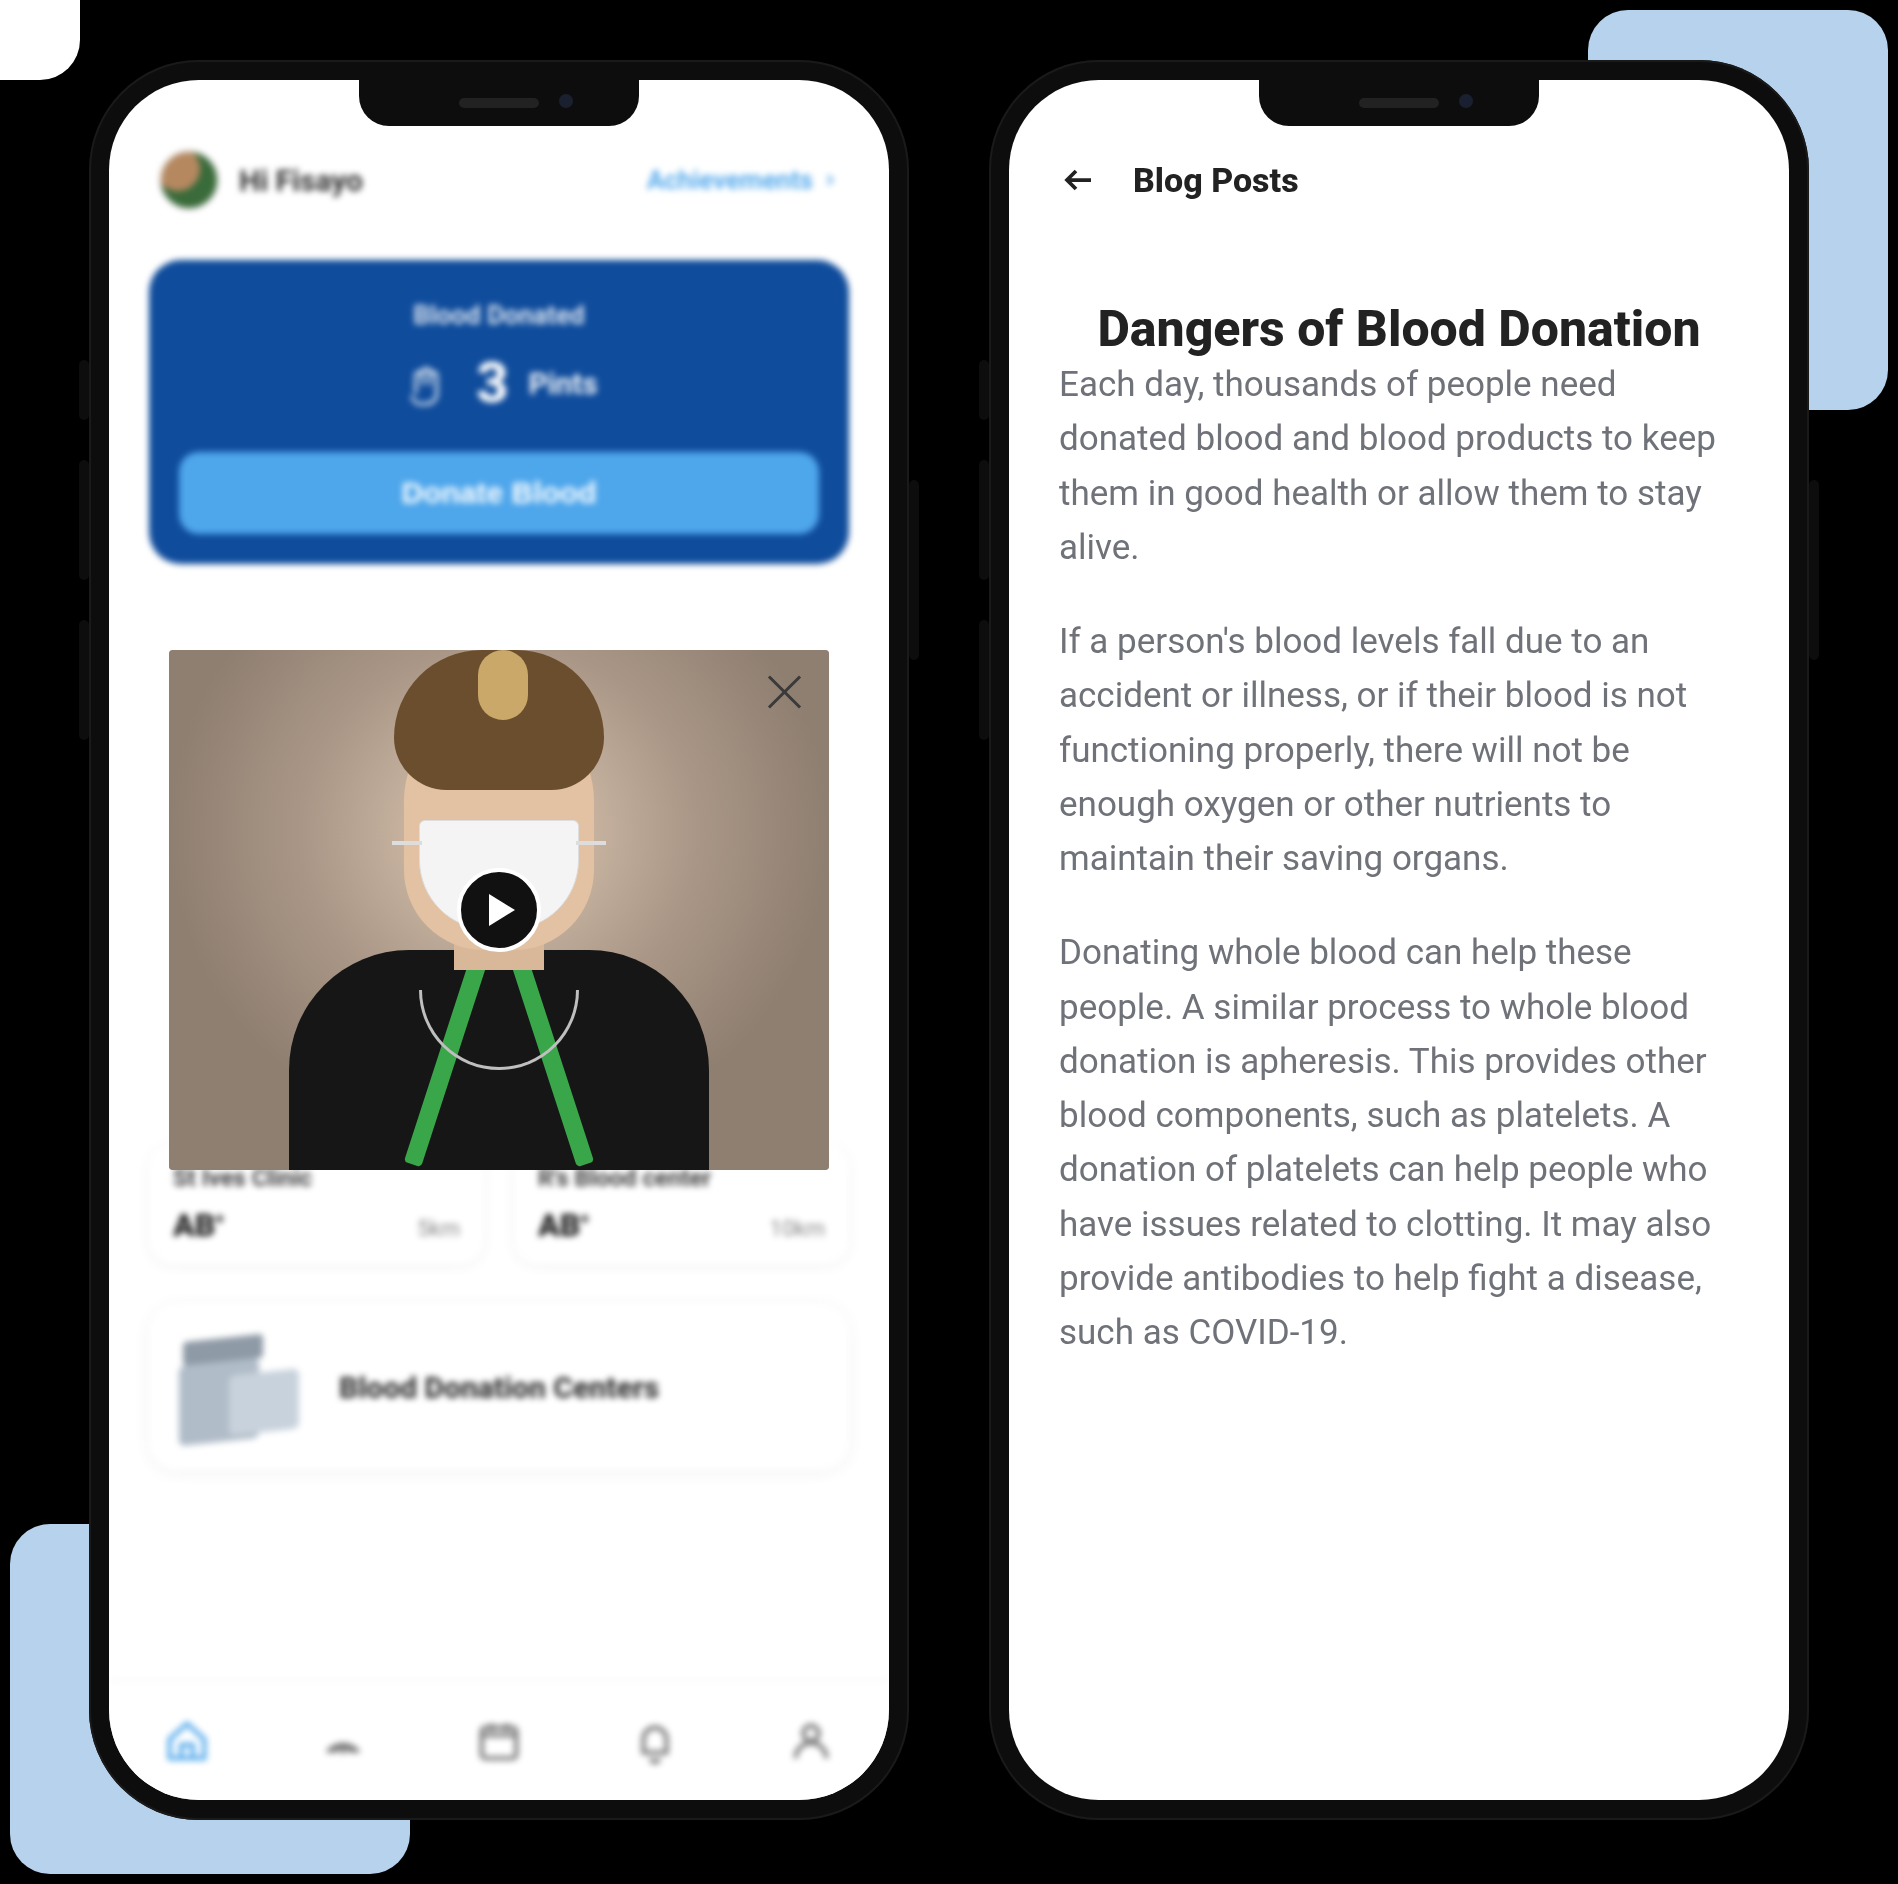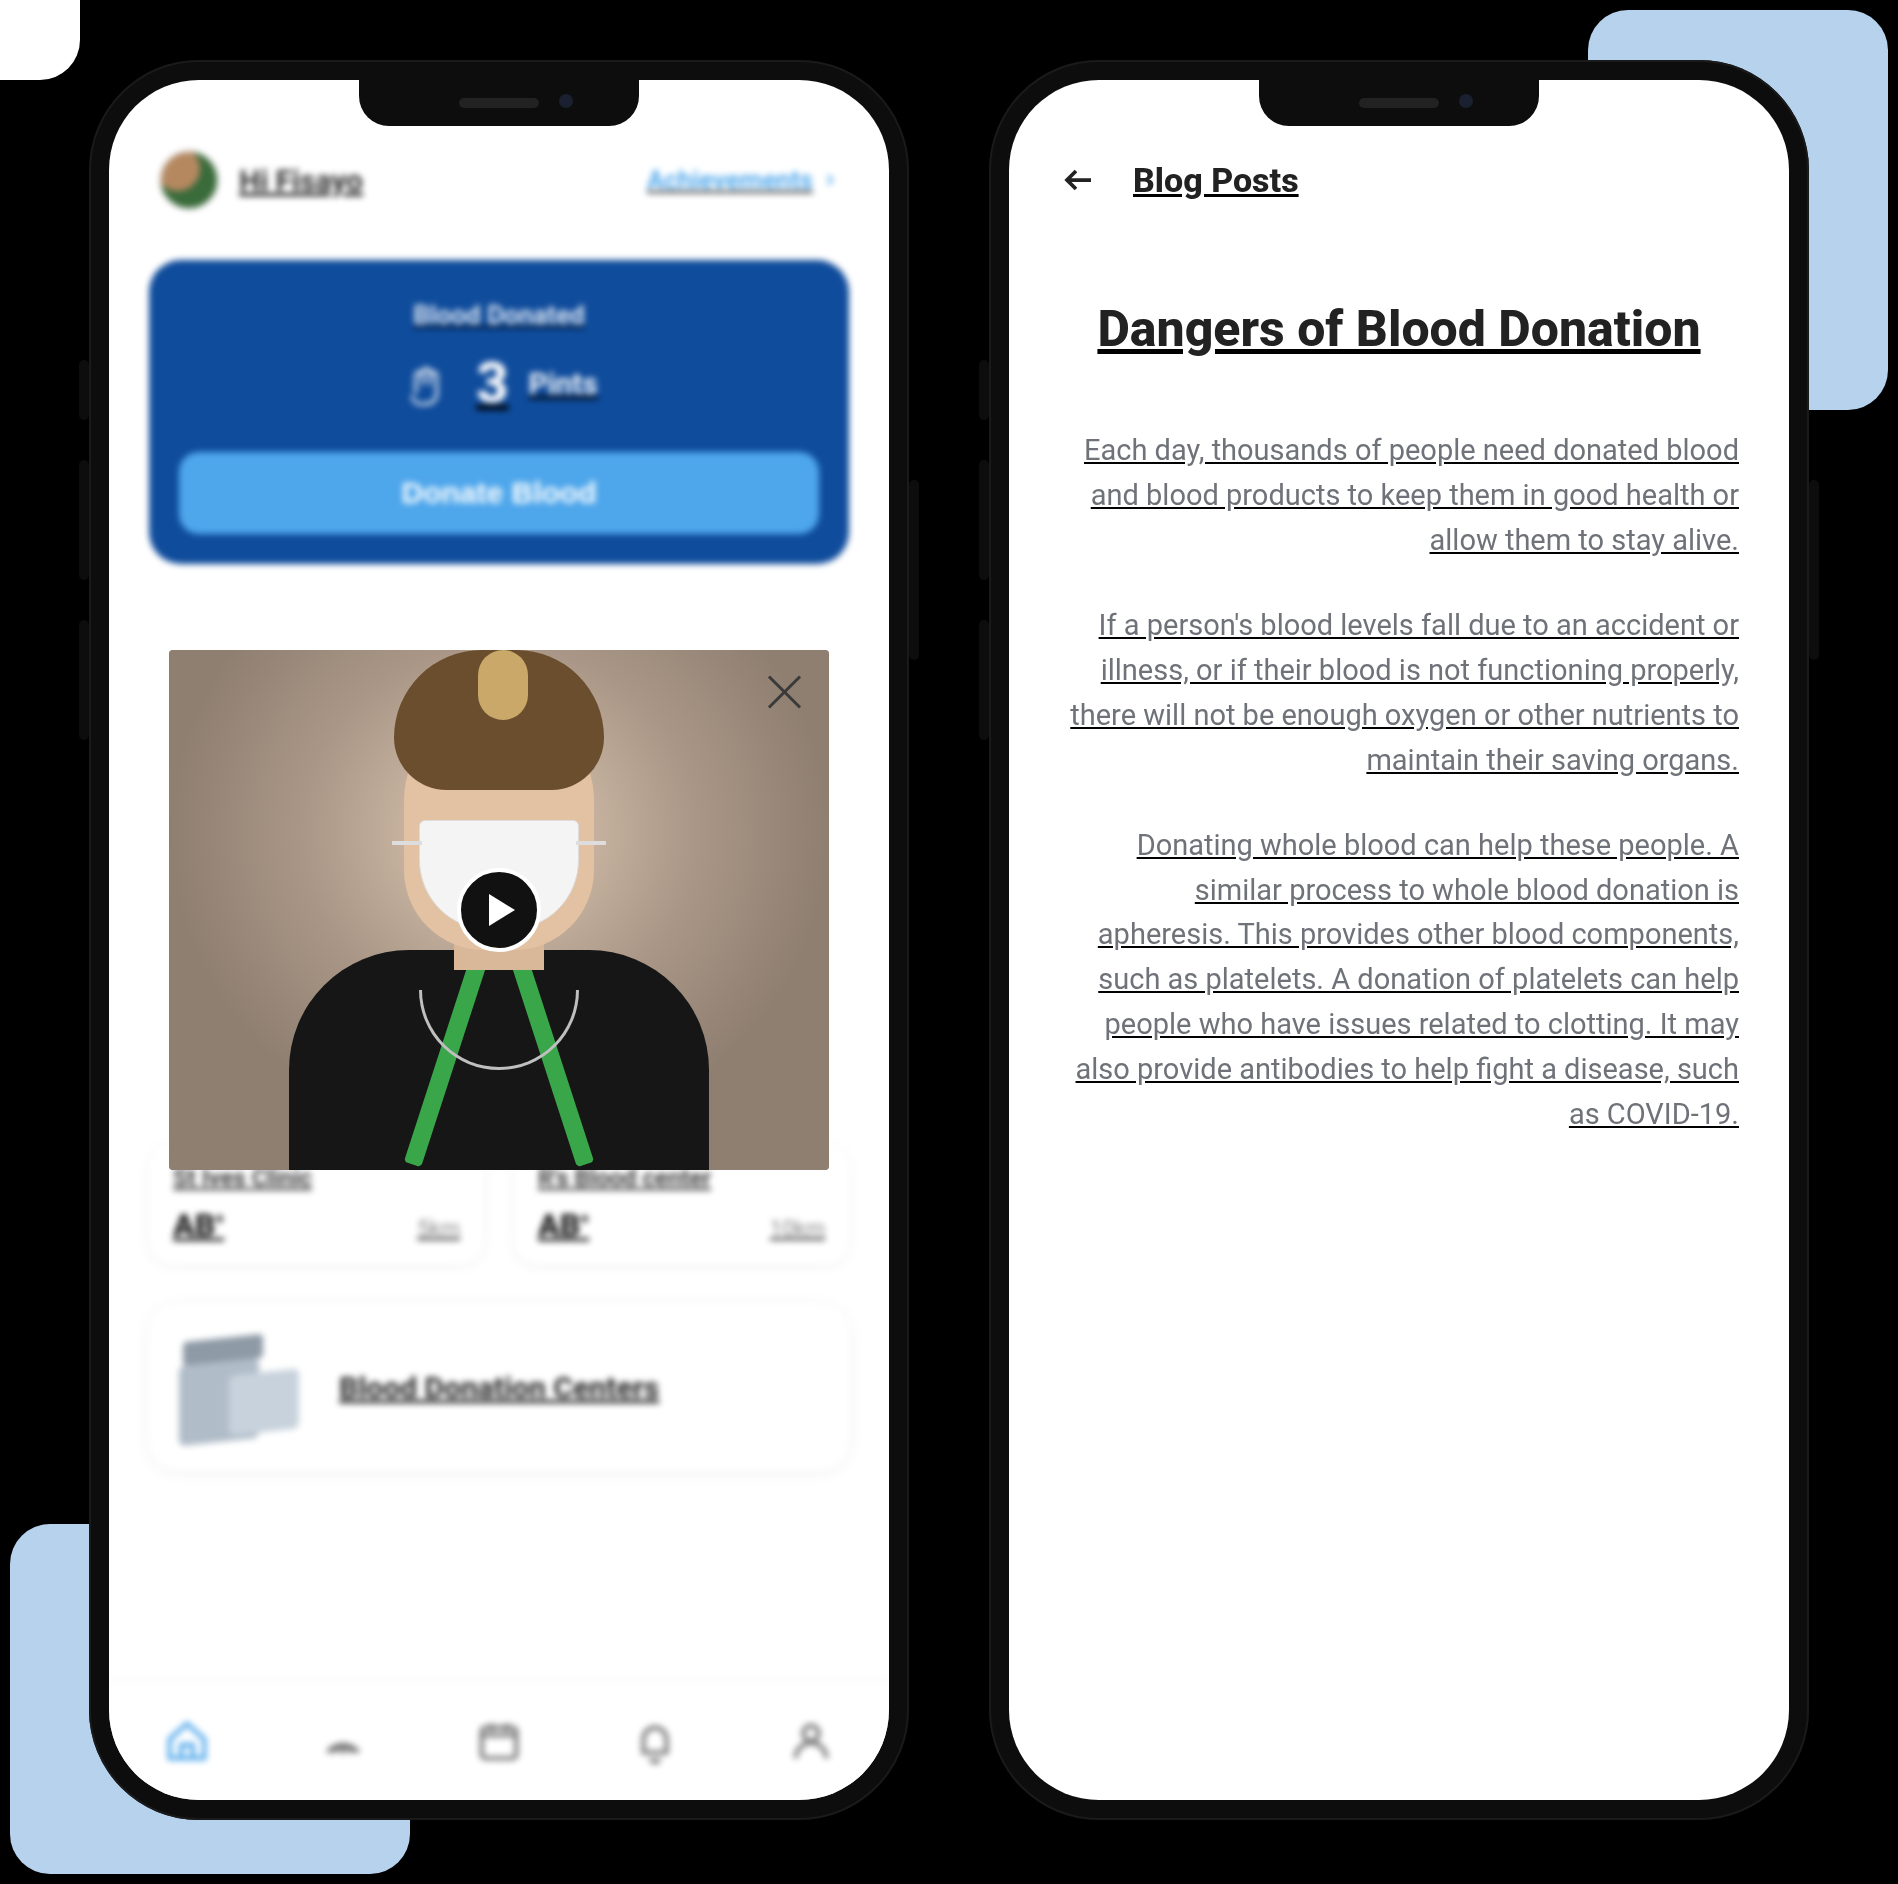--- a/index.html
+++ b/index.html
@@ -43,21 +43,20 @@
     padding: 20px;
     position: relative;
     box-shadow: 0 0 0 2px #1a1a1a inset;
   }
   .phone-inner {
     width: 100%; height: 100%;
     background: #fff;
     border-radius: 90px;
     overflow: hidden;
     position: relative;
-    text-decoration: underline;
   }
   .notch {
     position: absolute;
     top: 0; left: 50%; transform: translateX(-50%);
     width: 280px; height: 46px;
     background: #0d0d0d;
     border-radius: 0 0 30px 30px;
     z-index: 100;
   }
   .notch::before {
@@ -206,21 +205,21 @@
 
   
   .blog-screen { width:100%; height:100%; padding:70px 50px 40px; }
   .blog-header { display:flex; align-items:center; gap:34px; margin-top:10px; }
   .back-btn { width:40px; height:40px; display:flex; align-items:center; justify-content:center; }
   .back-btn svg { width:36px; height:36px; stroke:#222; stroke-width:2.5; fill:none; }
   .blog-header-title { font-size:34px; font-weight:800; color:#222; }
   .article-title {
     margin-top:100px; text-align:center; font-size:50px; font-weight:800; color:#222;
   }
-  .article-body { margin-top:70px; color:#6f7278; font-size:29px; line-height:1.55;text-align:right; }
+  .article-body { color:#6f7278; font-size:35px; line-height:1.55; }
   .article-body p { margin-bottom:40px; }
 </style>
 </head>
 <body>
 
 <div class="bg-shape-tr"></div>
 <div class="bg-shape-bl"></div>
 <div class="corner-cut-tl"></div>
 
 <div class="phones">

